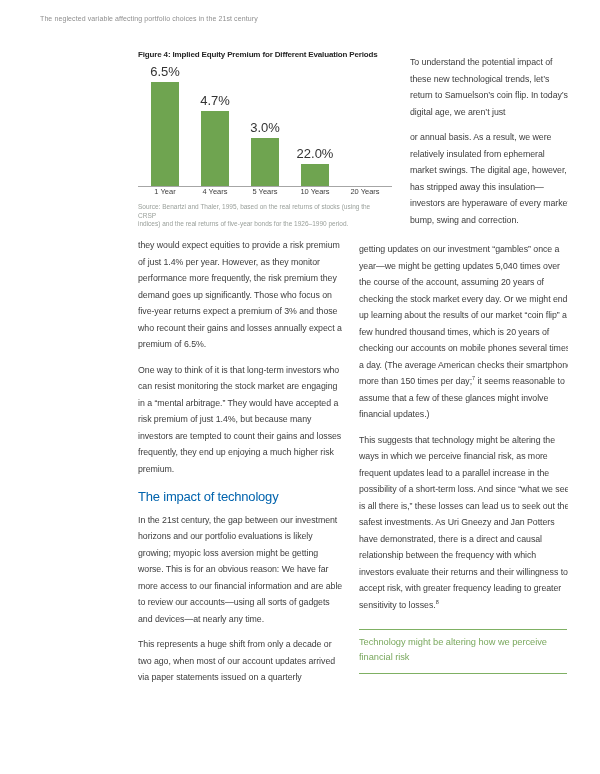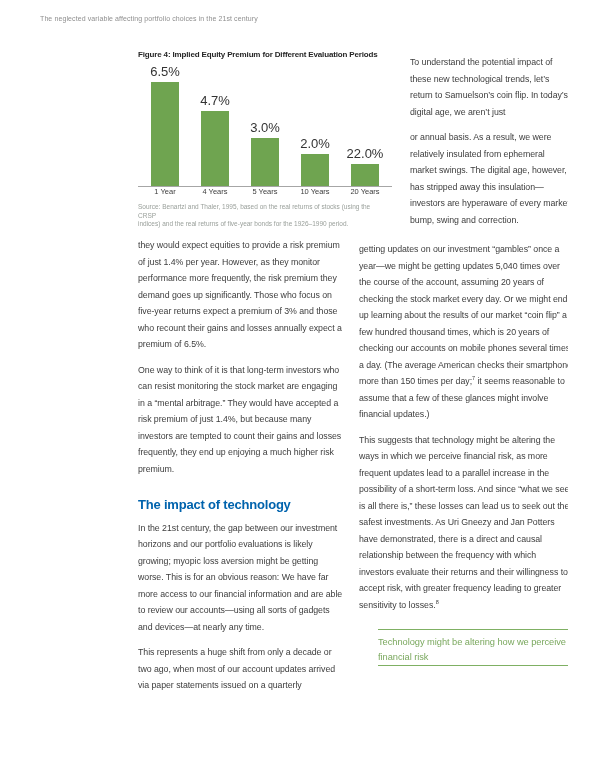--- a/index.html
+++ b/index.html
@@ -34,30 +34,30 @@
   .figure-source {
     margin-top:7px; font-size:6.5px; line-height:8.5px; color:#9aa09b; width:250px;
   }
   
   .body-text { font-size:8.8px; line-height:16.5px; color:#3d3d3d; letter-spacing:-0.05px; }
   .body-text p { margin:0 0 9px 0; }
   .col-top-right { position:absolute; left:410px; top:54px; width:161px; }
   .col-left  { position:absolute; left:138px; top:237px; width:205px; }
   .col-right { position:absolute; left:359px; top:241px; width:214px; }
   .section-heading {
-    font-size:13px; font-weight:bold; color:#0063ad;
-    margin:20px 0 6px 0; letter-spacing:-0.2px;
+    font-size:13px; font-weight:normal; color:#0063ad;
+    margin:12px 0 6px 0; letter-spacing:-0.2px;
   }
   sup.fn { font-size:5.5px; vertical-align:super; line-height:0; }
   
   .pull-quote {
     margin-top:16px; width:208px;
     border-top:1px solid #7fb063; border-bottom:1px solid #7fb063;
-    padding:5px 0 0 0;
-    font-size:9.3px; line-height:15px; color:#7aa85e; letter-spacing:-0.05px;margin-left:19px;
+    padding:5px 0 8px 0;
+    font-size:9.3px; line-height:15px; color:#7aa85e; letter-spacing:-0.05px;
   }
 </style>
 </head>
 <body>
 
 <div class="page">
 
   <div class="running-header">The neglected variable affecting portfolio choices in the 21st century</div>
 
   <div class="figure-block">
@@ -67,24 +67,20 @@
           <div class="bar-value">6.5%</div>
           <div class="bar" style="height: 104px; background: rgb(111, 164, 80);"></div>
         </div>
         <div class="bar-group">
           <div class="bar-value">4.7%</div>
           <div class="bar" style="height: 75px; background: rgb(111, 164, 80);"></div>
         </div>
         <div class="bar-group">
           <div class="bar-value">3.0%</div>
           <div class="bar" style="height: 48px; background: rgb(111, 164, 80);"></div>
-        </div>
-        <div class="bar-group">
-          <div class="bar-value">2.0%</div>
-          <div class="bar" style="height: 32px; background: rgb(111, 164, 80);"></div>
         </div>
         <div class="bar-group">
           <div class="bar-value">22.0%</div>
           <div class="bar" style="height: 22px; background: rgb(111, 164, 80);"></div>
         </div>
       </div>
     <div class="chart-axis-labels" id="chart-axis-labels">
         <div class="axis-label">1 Year</div>
         <div class="axis-label">4 Years</div>
         <div class="axis-label">5 Years</div>

